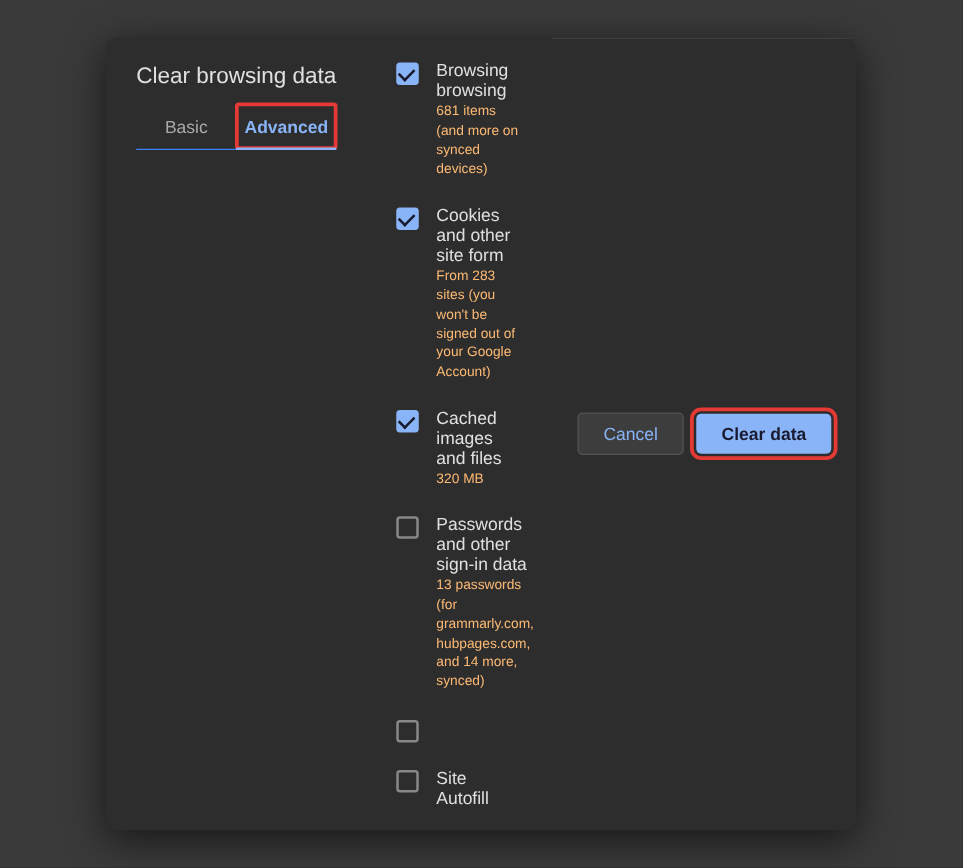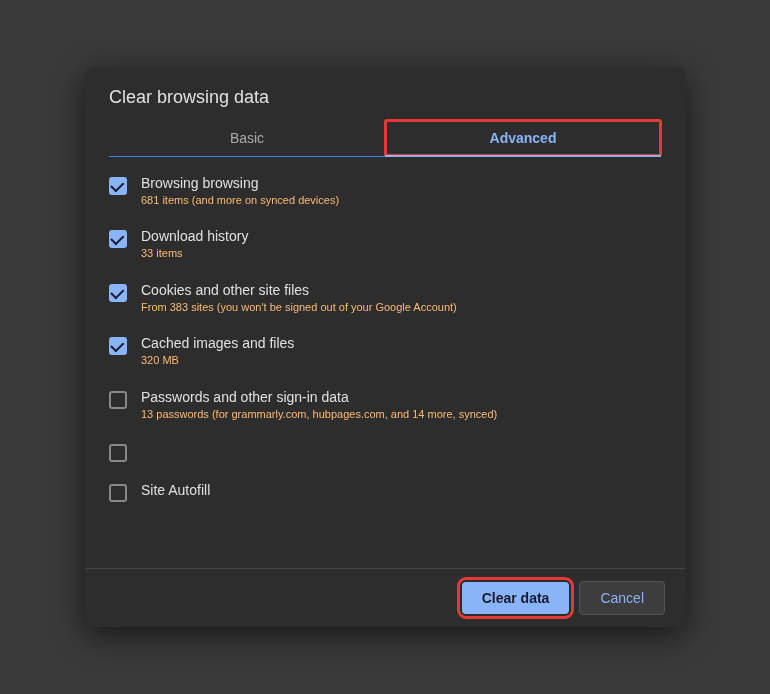--- a/index.html
+++ b/index.html
@@ -11,21 +11,21 @@
       width: 770px;
       height: 694px;
       font-family: 'Segoe UI', Arial, sans-serif;
     }
     .dialog {
       background: #2d2d2d;
       border-radius: 8px;
       width: 600px;
       min-height: 560px;
       display: flex;
-      flex-direction: column;
+      flex-direction: row;
       overflow: hidden;
       box-shadow: 0 8px 32px rgba(0,0,0,0.6);
     }
     .dialog-header {
       padding: 20px 24px 0 24px;
     }
     .dialog-title {
       font-size: 18px;
       color: #e0e0e0;
       font-weight: 400;
@@ -183,29 +183,22 @@
     <div class="item-row">
           <div class="checkbox checked"></div>
           <div class="item-content">
             <span class="item-label">Browsing browsing</span>
             <span class="item-sublabel">681 items (and more on synced devices)</span>
           </div>
         </div>
         <div class="item-row">
           <div class="checkbox checked"></div>
           <div class="item-content">
-            <span class="item-label">Download history</span>
-            <span class="item-sublabel">33 items</span>
-          </div>
-        </div>
-        <div class="item-row">
-          <div class="checkbox checked"></div>
-          <div class="item-content">
-            <span class="item-label">Cookies and other site files</span>
-            <span class="item-sublabel">From 383 sites (you won't be signed out of your Google Account)</span>
+            <span class="item-label">Cookies and other site form</span>
+            <span class="item-sublabel">From 283 sites (you won't be signed out of your Google Account)</span>
           </div>
         </div>
         <div class="item-row">
           <div class="checkbox checked"></div>
           <div class="item-content">
             <span class="item-label">Cached images and files</span>
             <span class="item-sublabel">320 MB</span>
           </div>
         </div>
         <div class="item-row">
@@ -221,16 +214,16 @@
         <div class="item-row">
           <div class="checkbox"></div>
           <div class="item-content">
             <span class="item-label">Site Autofill</span>
           </div>
         </div>
       </div>
   </div>
 
   <div class="dialog-footer">
+    <button class="btn btn-cancel">Cancel</button>
     <button class="btn btn-clear">Clear data</button>
-    <button class="btn btn-cancel">Cancel</button>
   </div>
 </div>
 
 </body></html>

